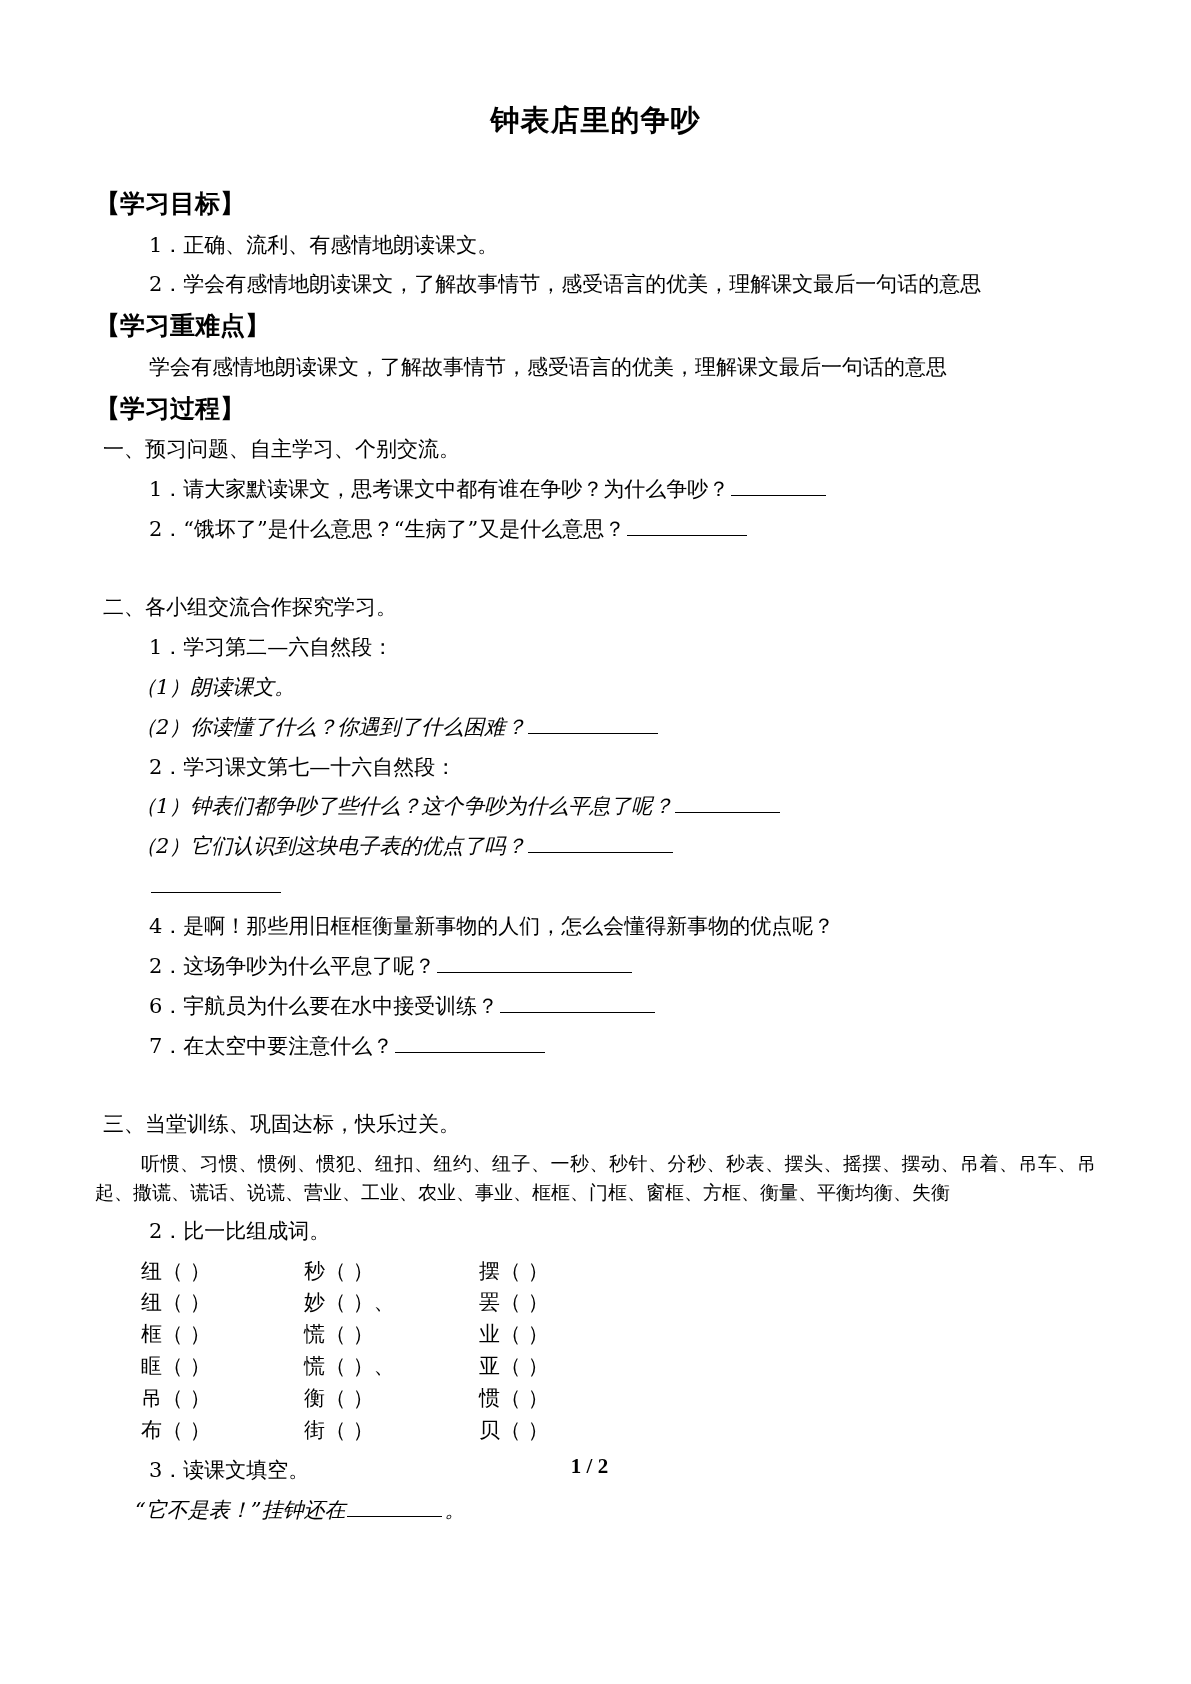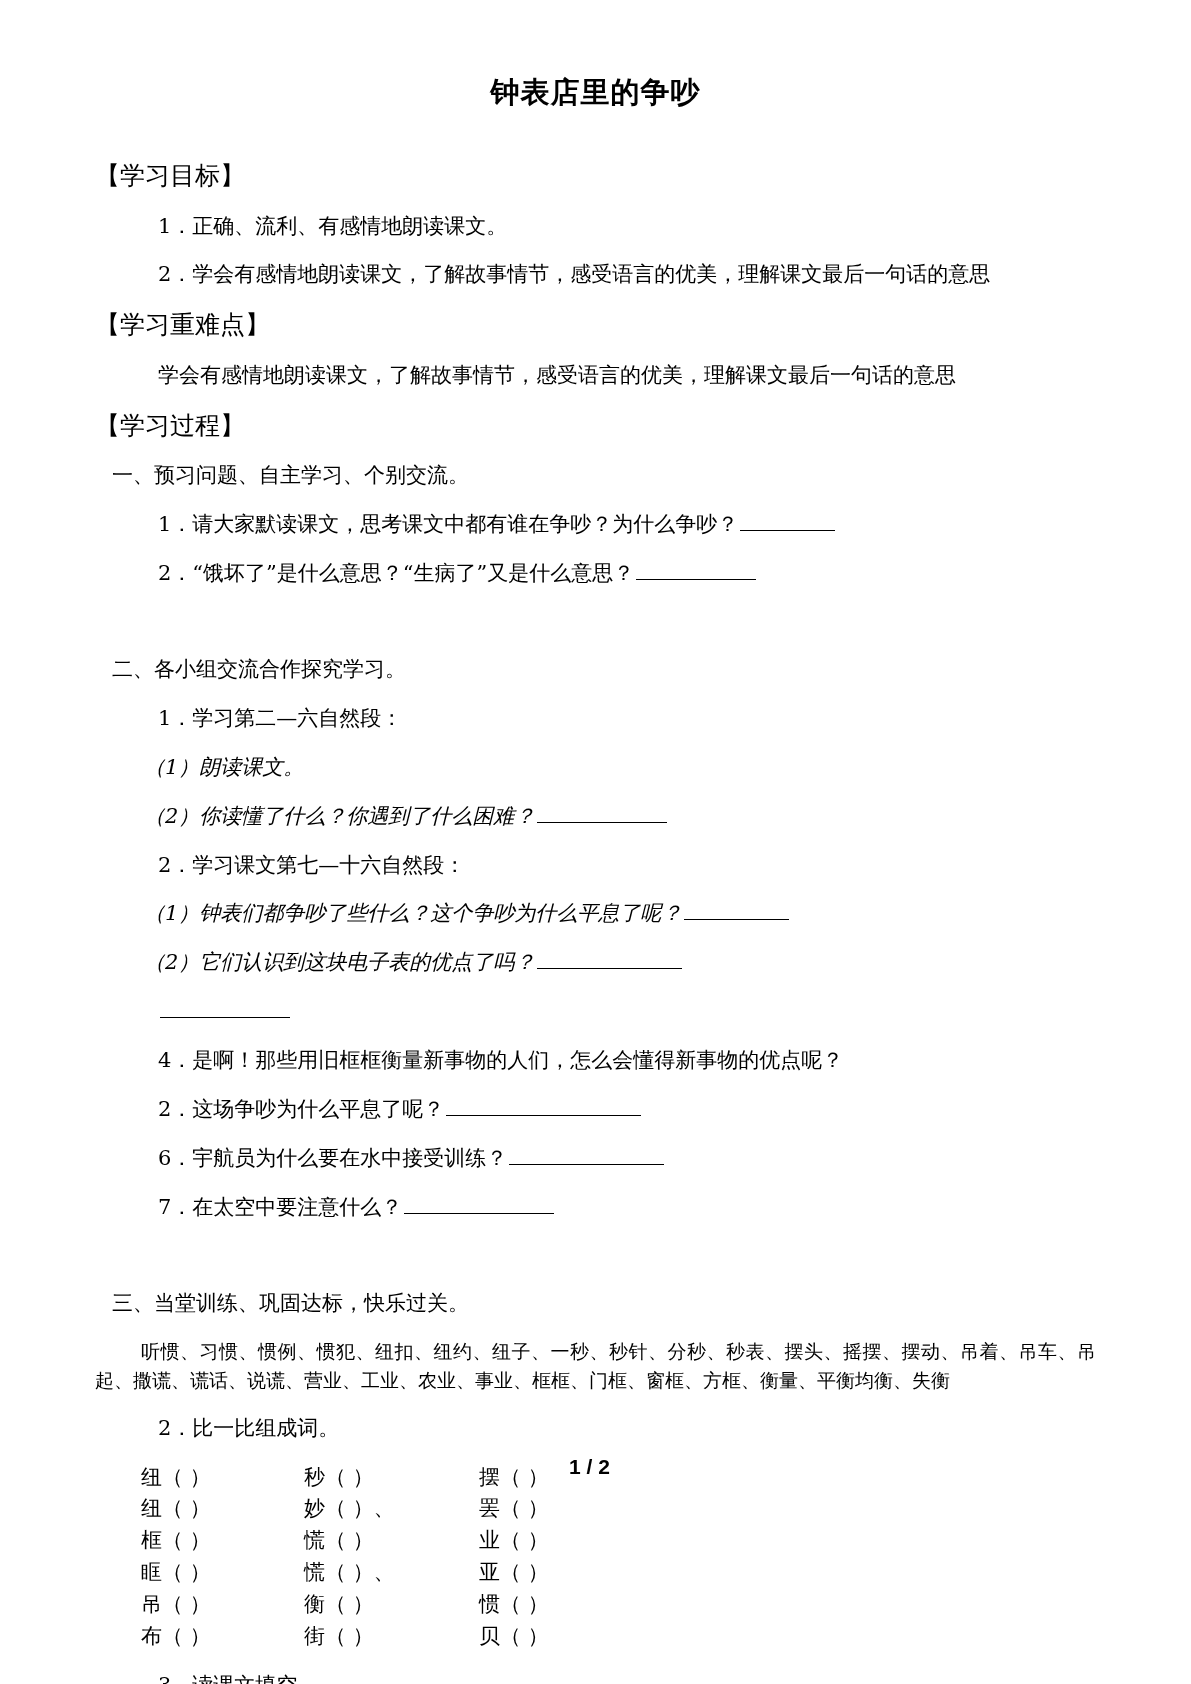--- a/index.html
+++ b/index.html
@@ -11,43 +11,43 @@
     font-family: "DejaVu Serif", "Liberation Serif", serif;
     color: #000000;
   }
   .page {
     position: relative;
     width: 1191px;
     height: 1684px;
     margin: 0 auto;
     background: #ffffff;
     box-sizing: border-box;
-    padding: 73px 95px 0 95px;
+    padding: 101px 95px 0 95px;
     overflow: hidden;
   }
   .doc-title {
     text-align: center;
     font-size: 29px;
     font-weight: bold;
     letter-spacing: 1px;
     margin: 0 0 46px 0;
     font-family: "DejaVu Sans", "Liberation Sans", sans-serif;
   }
   .heading {
     font-size: 25px;
-    font-weight: normal;
+    font-weight: bold;
     letter-spacing: 0px;
     margin: 0;
     line-height: 1.38;
     font-family: "DejaVu Sans", "Liberation Sans", sans-serif;
   }
   .para {
     font-size: 21px;
     line-height: 1.52;
-    margin: 17px;
+    margin: 8px;
     text-align: justify;
   }
   .indent-1 { text-indent: 46px; }
   .indent-half { text-indent: 32px; font-style: italic; }
   .no-indent { text-indent: 0; }
   .gap-md { height: 30px; }
   .blank {
     display: inline-block;
     border-bottom: 1.6px solid #000;
     vertical-align: baseline;
@@ -77,21 +77,21 @@
   .pair-col-b { width: 175px; }
   .pair-col-c { width: 175px; }
   .page-number {
     position: absolute;
     left: 0;
     right: 12px;
     bottom: 205px;
     text-align: center;
     font-size: 21px;
     font-weight: bold;
-    font-family: Liberation Sans, sans-serif;
+    font-family: Liberation Serif, serif;
   }
 </style>
 </head>
 <body>
 
 <div class="page">
 
   <h1 class="doc-title">钟表店里的争吵</h1>
 
   <p class="heading">【学习目标】</p>

